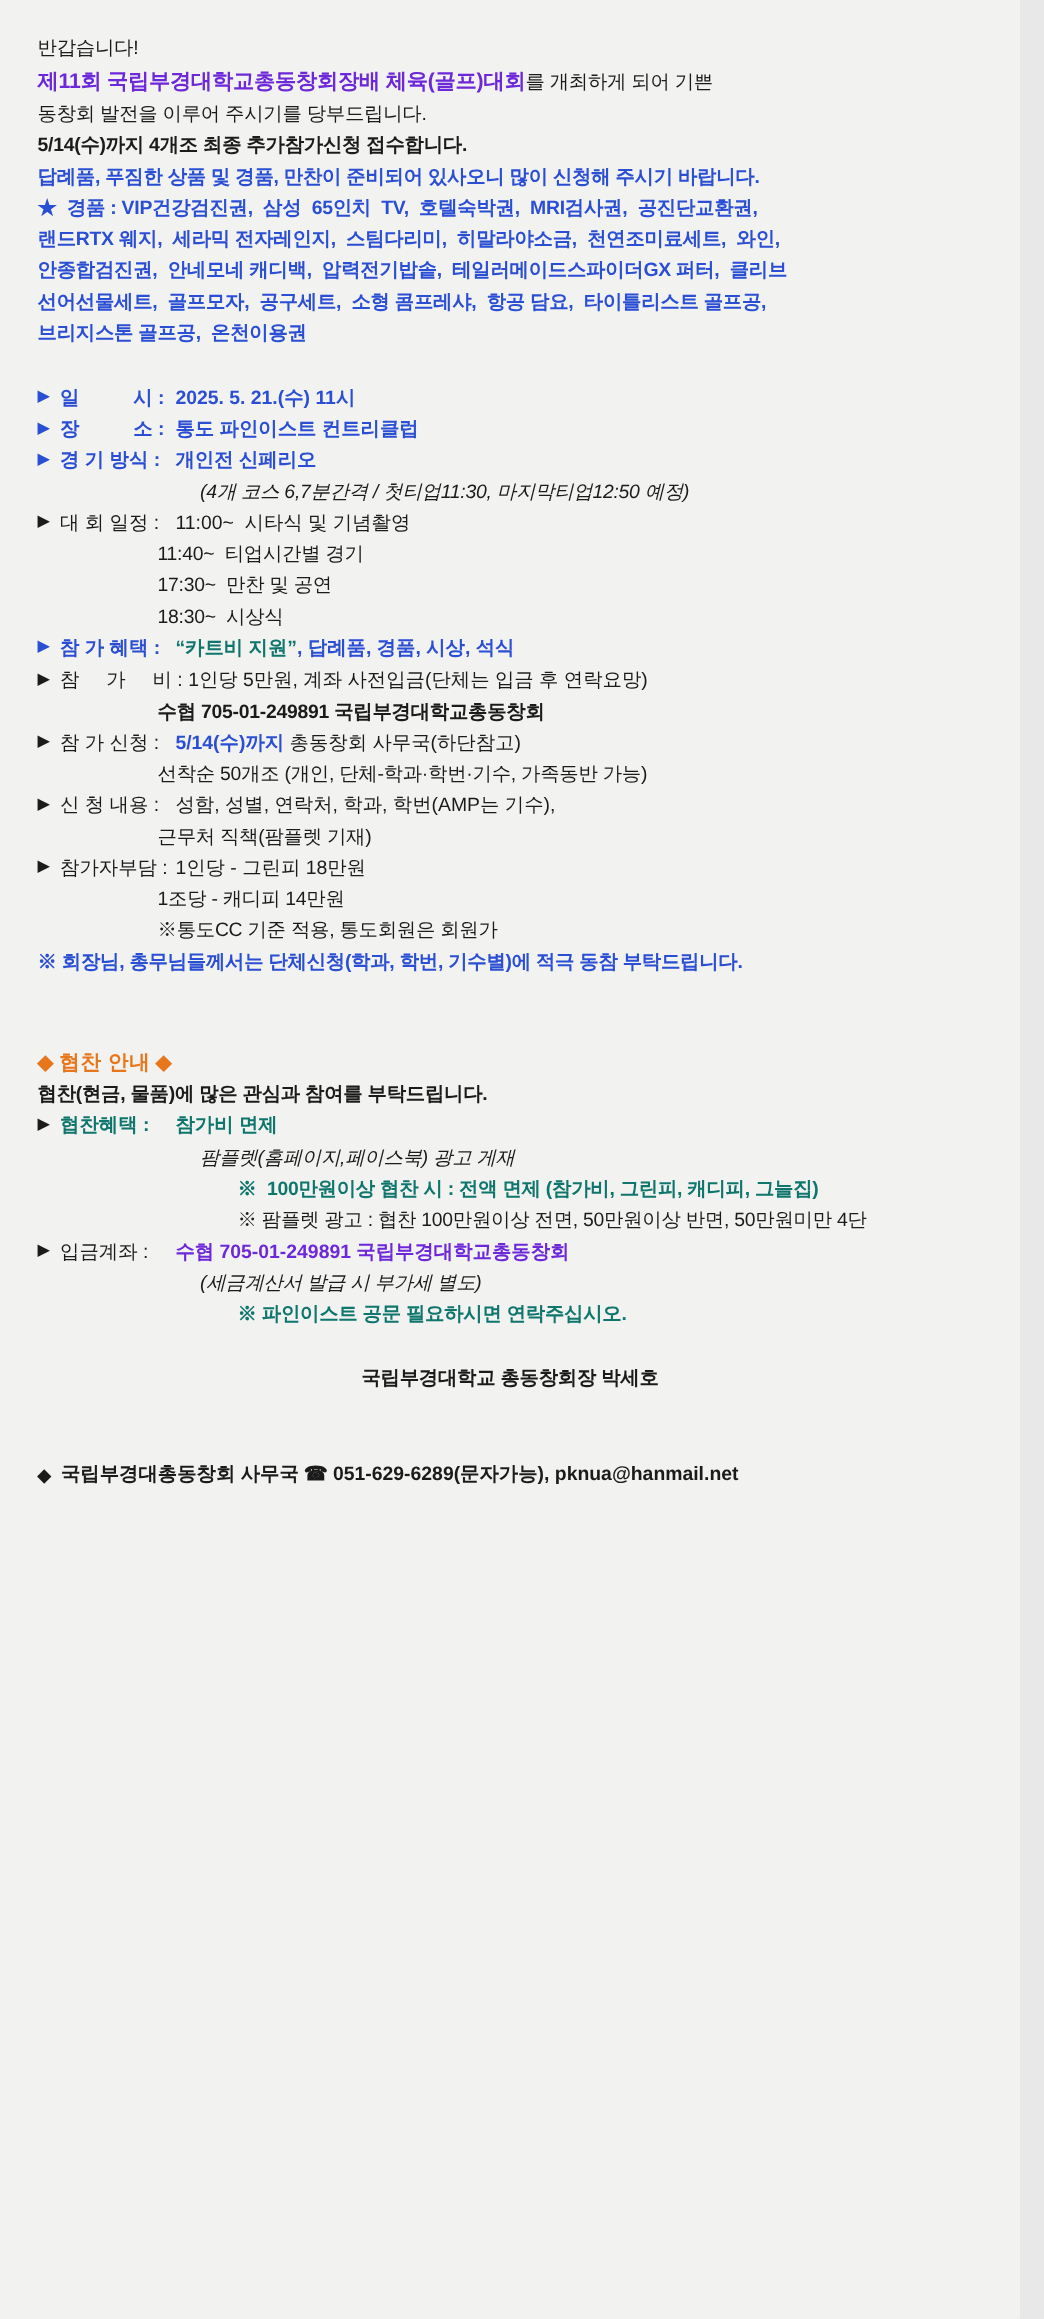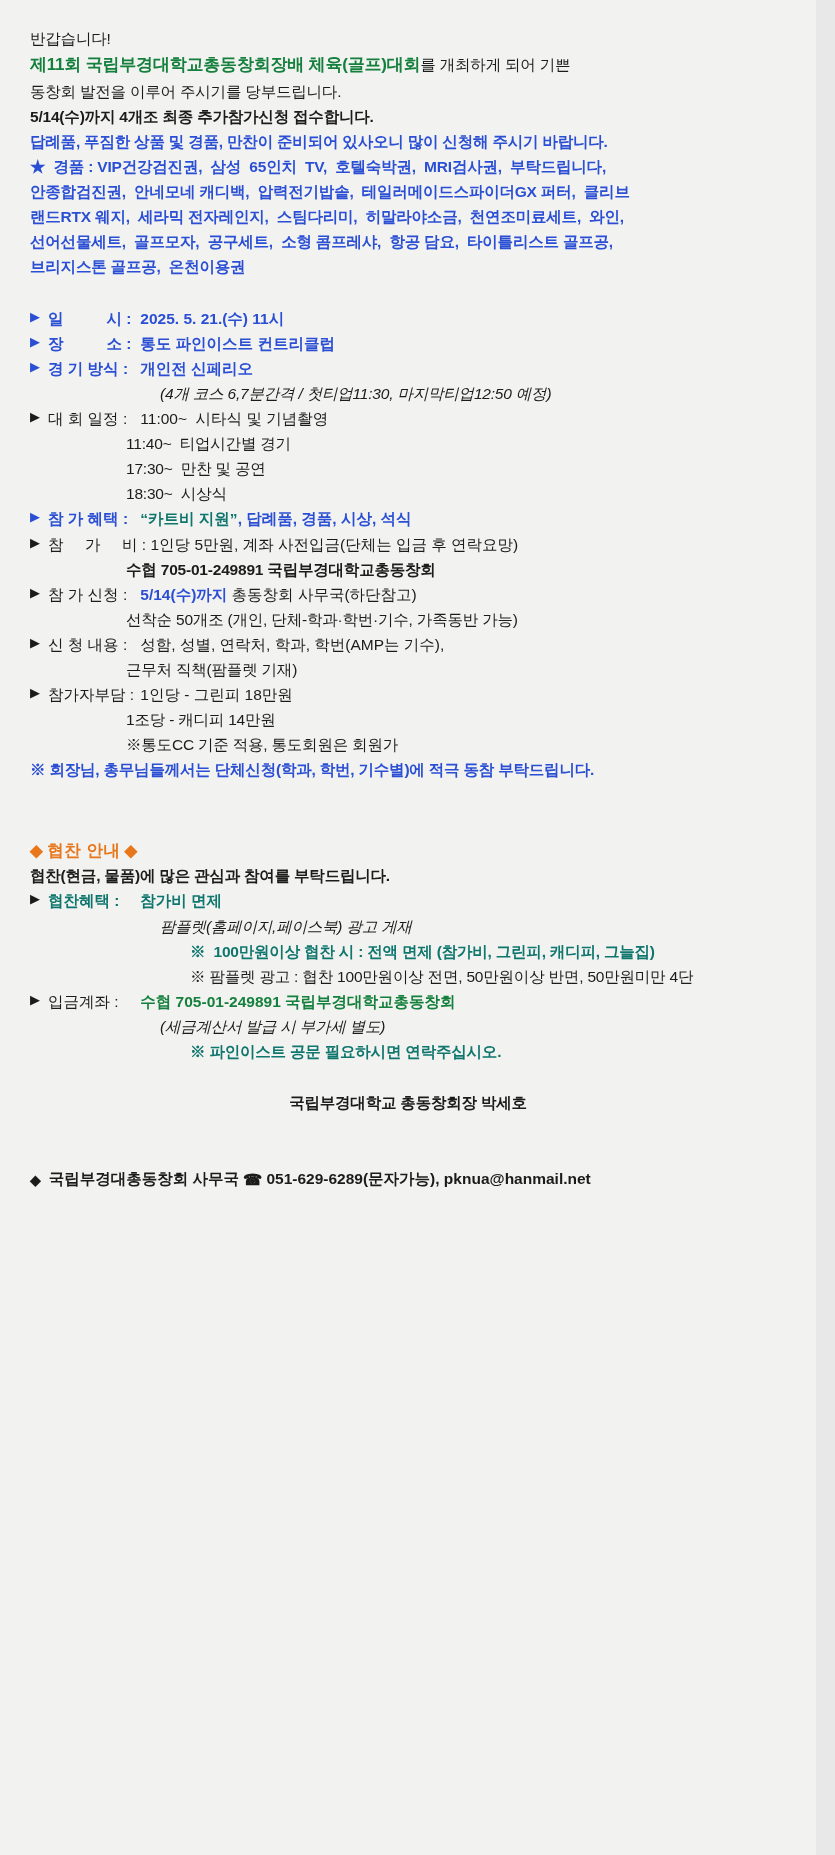--- a/index.html
+++ b/index.html
@@ -20,21 +20,21 @@
     padding: 26px 30px 20px 30px;
   }
   .line {
     font-size: 15.5px;
     line-height: 1.62;
     color: #1b1b1b;
     white-space: pre-wrap;
     letter-spacing: -0.2px;
   }
   .b { font-weight: bold; }
-  .green { color: #15803d; }
+  .green { color: #6d28d9; }
   .blue  { color: #2b4fd4; }
   .orange{ color: #0f766e; }
   .black { color: #1b1b1b; }
   .spacer-md { height: 26px; }
   .spacer-lg { height: 54px; }
   .indent-2 { padding-left: 96px; }
   .indent-3 { padding-left: 130px; font-style: italic; }
   .indent-4 { padding-left: 160px; }
   .center { text-align: center; }
   .big { font-size: 17px; }
@@ -82,23 +82,23 @@
 
   <div class="line"><span class="b green big">제11회 국립부경대학교총동창회장배 체육(골프)대회</span><span class="black">를 개최하게 되어 기쁜</span></div>
 
   <div class="line black">동창회 발전을 이루어 주시기를 당부드립니다.</div>
 
   <div class="line black b">5/14(수)까지 4개조 최종 추가참가신청 접수합니다.</div>
 
   <div class="line blue b">답례품, 푸짐한 상품 및 경품, 만찬이 준비되어 있사오니 많이 신청해 주시기 바랍니다.</div>
 
 
-  <div class="line blue b"><span>★  경품 :</span> <span>VIP건강검진권,  삼성  65인치  TV,  호텔숙박권,  MRI검사권,  부탁드립니다,</span></div>
+  <div class="line blue b"><span>★  경품 :</span> <span>VIP건강검진권,  삼성  65인치  TV,  호텔숙박권,  MRI검사권,  공진단교환권,</span></div>
+  <div class="line blue b">랜드RTX 웨지,  세라믹 전자레인지,  스팀다리미,  히말라야소금,  천연조미료세트,  와인,</div>
   <div class="line blue b">안종합검진권,  안네모네 캐디백,  압력전기밥솥,  테일러메이드스파이더GX 퍼터,  클리브</div>
-  <div class="line blue b">랜드RTX 웨지,  세라믹 전자레인지,  스팀다리미,  히말라야소금,  천연조미료세트,  와인,</div>
   <div class="line blue b">선어선물세트,  골프모자,  공구세트,  소형 콤프레샤,  항공 담요,  타이틀리스트 골프공,</div>
   <div class="line blue b">브리지스톤 골프공,  온천이용권</div>
 
   <div class="spacer-md"></div>
 
   <div class="bullet-row">
     <span class="mark blue">▶</span>
     <span class="body blue b"><span class="label-col">일          시 :</span> <span>2025. 5. 21.(수) 11시</span></span>
   </div>
 

